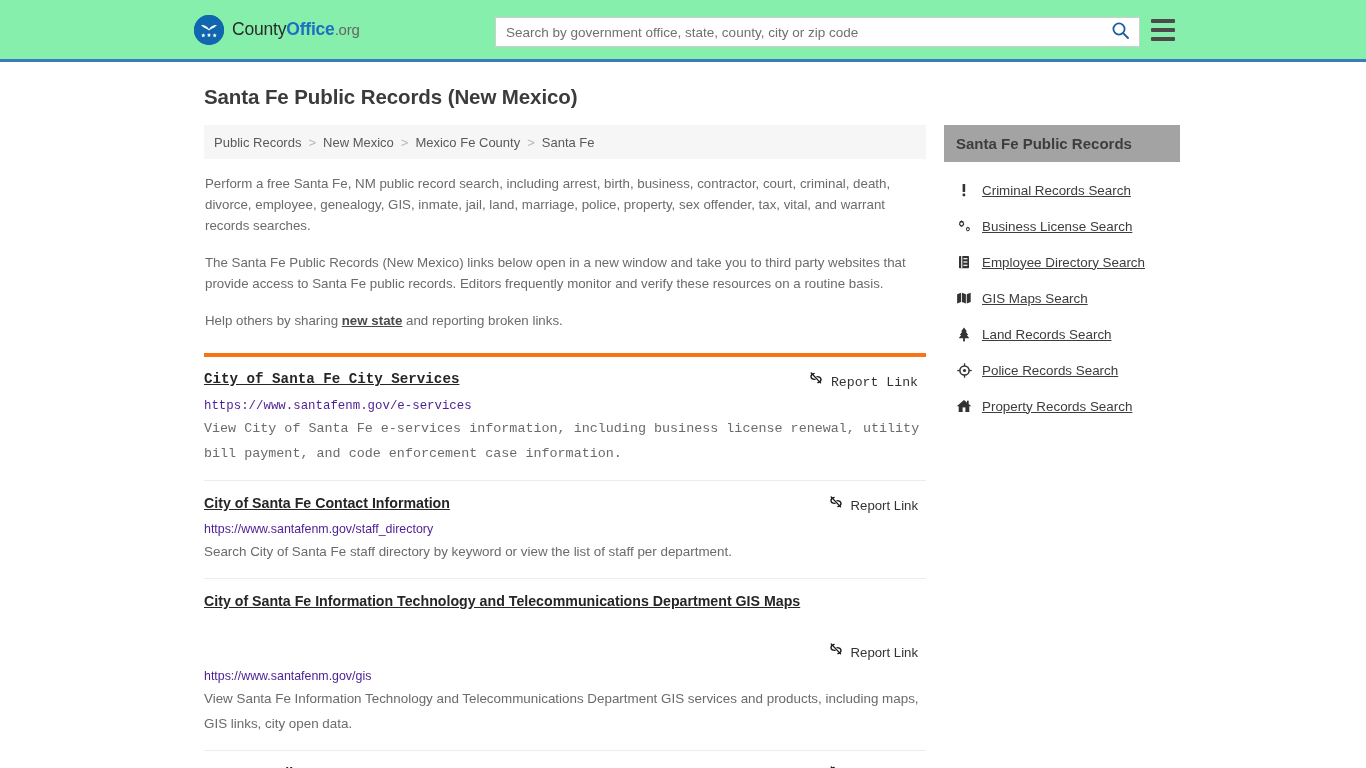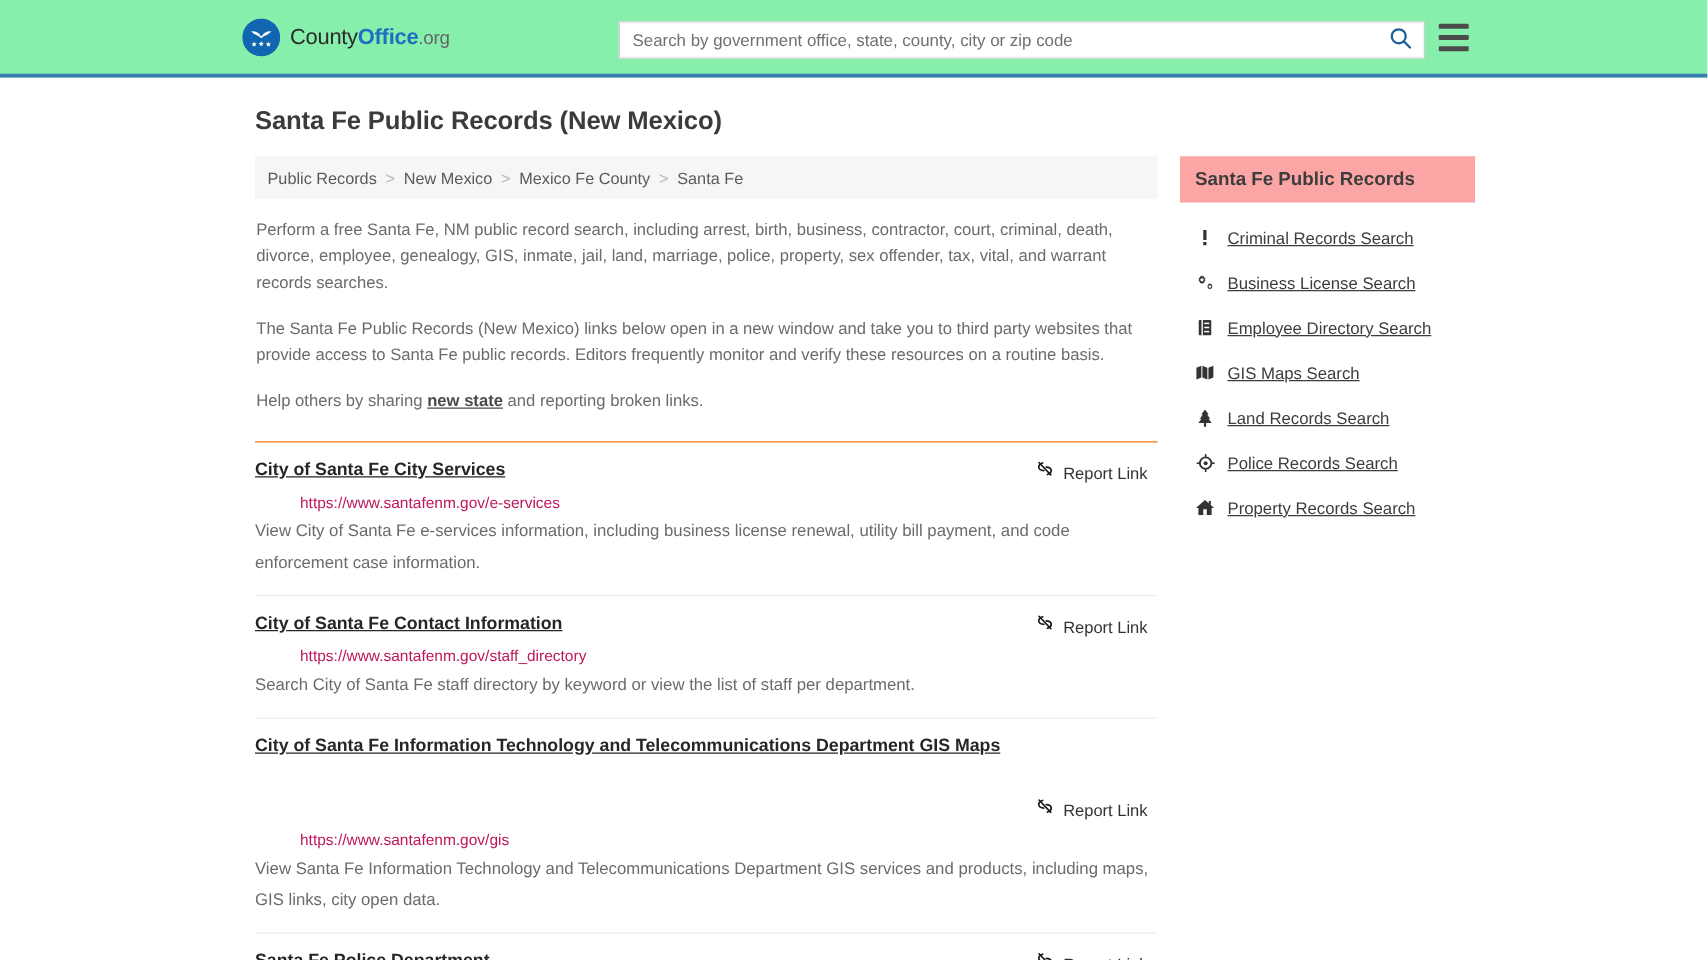--- a/index.html
+++ b/index.html
@@ -152,21 +152,21 @@
     font-weight: bold;
   }
 
   
   .results { margin-top: 22px; }
   .result {
     border-top: 1px solid #ececec;
     padding: 13px 0 14px 0;
     position: relative;
   }
-  .result:first-child { border-top: 1px solid #f97316; }
+  .result:first-child { border-top: 4px solid #f97316; font-family: Liberation Mono, monospace; }
   .result-head {
     display: flex;
     align-items: flex-start;
     justify-content: space-between;
     gap: 14px;
     flex-wrap: wrap;
   }
   .result-title {
     font-size: 14.2px;
     font-weight: bold;
@@ -186,35 +186,34 @@
     white-space: nowrap;
     text-decoration: none;
     flex: 0 0 auto;
     margin-right: 8px;
   }
   .result.wide .report-link { margin-left: auto; margin-top: 16px; }
   .unlink-icon { display:block; }
   .result-url {
     margin-top: 8px;
     font-size: 12.4px;
-    color: #be185d;
+    color: #4c1d95;
     line-height: 16px;
-    margin-left: 36px;
   }
   .result.wide .result-url { margin-top: 8px; }
   .result-desc {
     margin-top: 2px;
     font-size: 13.4px;
     line-height: 25px;
     color: #6b6b6b;
   }
 
   
   .side-header {
-    background: #fca5a5;
+    background: #a3a3a3;
     height: 37px;
     display: flex;
     align-items: center;
     padding: 0 12px;
     font-size: 15px;
     font-weight: bold;
     color: #3d3d3d;
   }
   .side-list { padding: 10px 0 0 12px; }
   .side-item {

